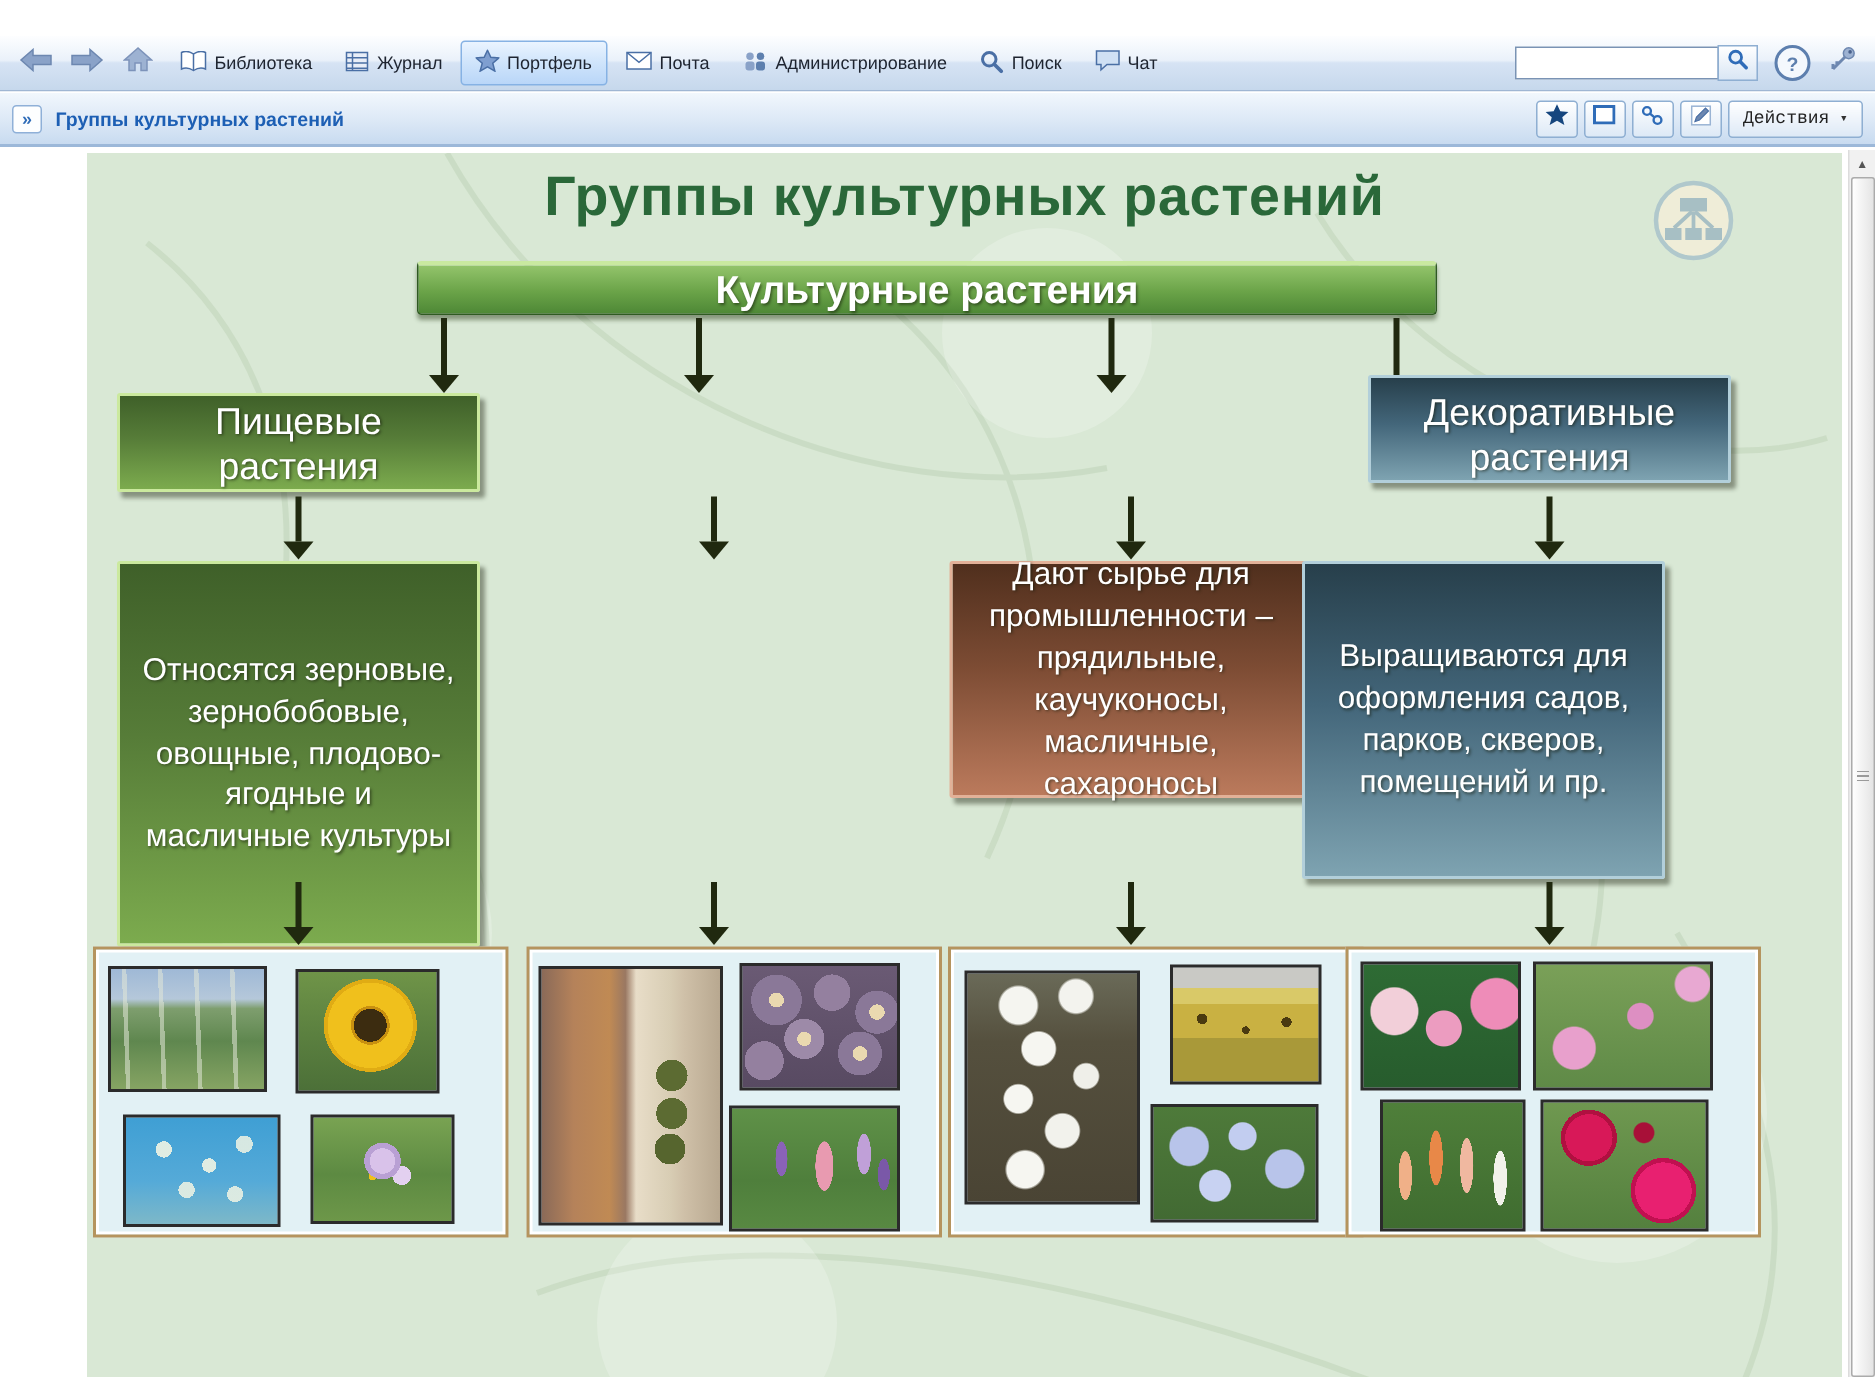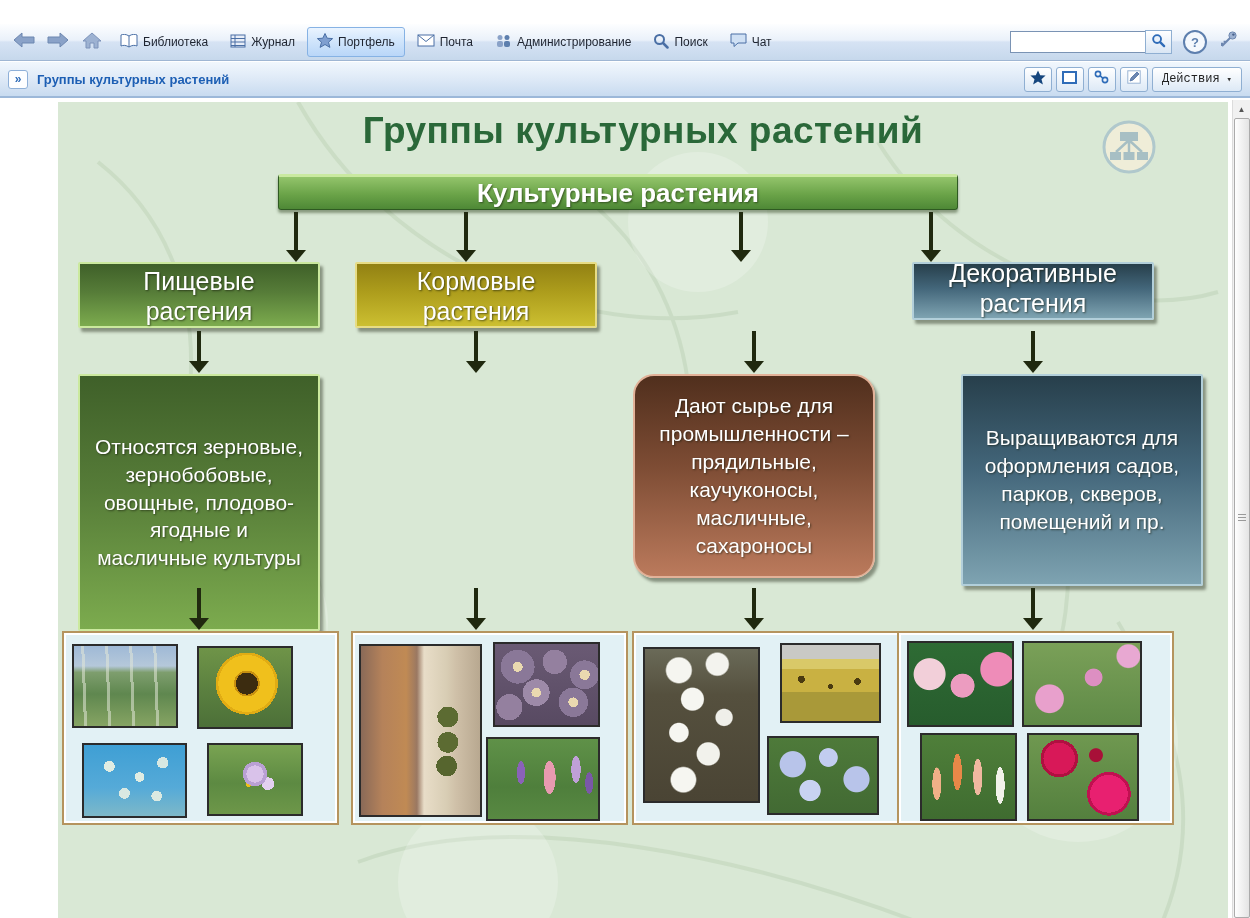--- a/index.html
+++ b/index.html
@@ -350,24 +350,21 @@
           <i class="head"></i>
         </div>
       <div class="arr" style="left:863px;top:110px;height:50px;">
           <i class="stem"></i>
           <i class="head"></i>
         </div>
 
       <div class="hbox header-box c-green" style="left:20px;top:160px;width:242px;height:66px;">
         <span class="hdr-label">Пищевые растения</span>
       </div>
-      <div class="hbox header-box c-yellow" style="left:297px;top:160px;width:242px;height:66px;">
-        <span class="hdr-label">Кормовые растения</span>
-      </div>
-      <div class="hbox header-box c-teal" style="left:854px;top:160px;width:242px;height:58px;">
+      <div class="hbox header-box c-teal" style="left:854px;top:148px;width:242px;height:72px;">
         <span class="hdr-label">Декоративные растения</span>
       </div>
 
       <div class="arr" style="left:131px;top:229px;height:42px;">
           <i class="stem"></i>
           <i class="head"></i>
         </div>
       <div class="arr" style="left:408px;top:229px;height:42px;">
           <i class="stem"></i>
           <i class="head"></i>
@@ -377,24 +374,24 @@
           <i class="head"></i>
         </div>
       <div class="arr" style="left:965px;top:229px;height:42px;">
           <i class="stem"></i>
           <i class="head"></i>
         </div>
 
       <div class="hbox body-box c-green" style="left:20px;top:272px;width:242px;height:257px;">
         <span>Относятся зерновые, зернобобовые, овощные, плодово-ягодные и масличные культуры</span>
       </div>
-      <div class="hbox body-box c-brown" style="left:575px;top:272px;width:242px;height:204px;border-radius:21px;">
+      <div class="hbox body-box c-brown" style="left:575px;top:272px;width:242px;height:158px;">
         <span>Дают сырье для промышленности – прядильные, каучуконосы, масличные, сахароносы</span>
       </div>
-      <div class="hbox body-box c-teal" style="left:903px;top:272px;width:242px;height:212px;">
+      <div class="hbox body-box c-teal" style="left:810px;top:272px;width:242px;height:212px;">
         <span>Выращиваются для оформления садов, парков, скверов, помещений и пр.</span>
       </div>
 
       <div class="arr" style="left:131px;top:486px;height:42px;">
           <i class="stem"></i>
           <i class="head"></i>
         </div>
       <div class="arr" style="left:408px;top:486px;height:42px;">
           <i class="stem"></i>
           <i class="head"></i>

